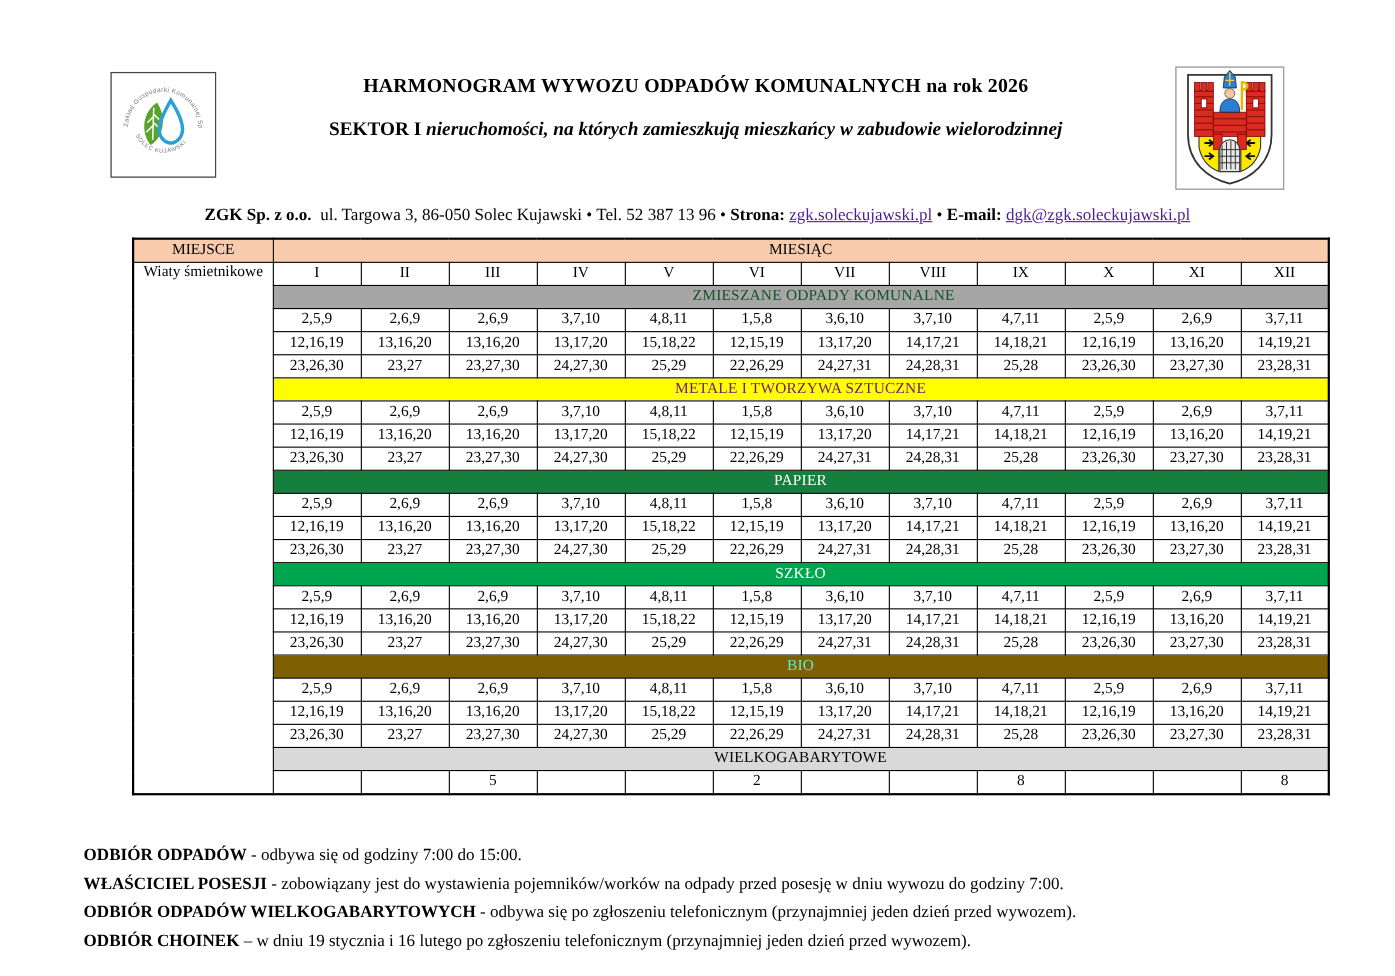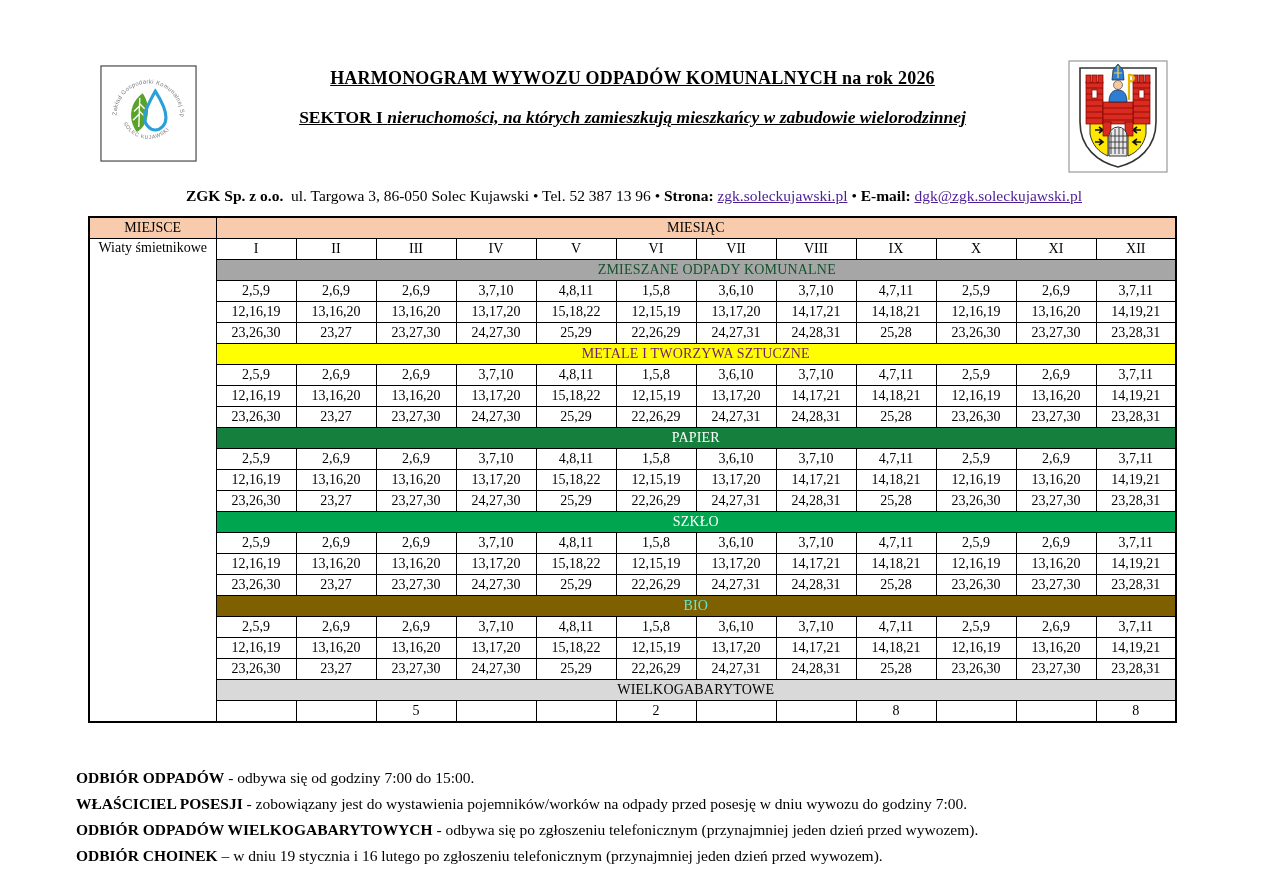--- a/index.html
+++ b/index.html
@@ -7,35 +7,36 @@
     width:1268px;height:887px;background:#ffffff;color:#000;
     font-family:"Liberation Serif","DejaVu Serif",serif;
     position:relative;overflow:hidden;
   }
   .page{position:absolute;inset:0;}
 
   
   .header{display:flex;align-items:flex-start;padding:60px 100px 0 100px;}
   .logo-box{width:97px;height:97px;flex:0 0 auto;margin-top:5px;}
   .crest-box{width:100px;height:113px;flex:0 0 auto;}
-  .titles{flex:1 1 auto;text-align:center;padding:8px 10px 0 10px;text-decoration:underline;}
+  .titles{flex:1 1 auto;text-align:center;padding:8px 10px 0 10px;}
   .title-main{font-weight:bold;font-size:18px;letter-spacing:.2px;}
   .title-sub{font-weight:bold;font-size:17.5px;margin-top:15px;max-width:720px;margin-left:auto;margin-right:auto;line-height:1.55;}
   .title-sub .ital{font-style:italic;text-align:center;}
 
   
   .contact{ text-align:center;font-size:15.5px;margin-top:14px;}
   .contact .b{font-weight:bold;}
   .contact a{color:#4c1d95;text-decoration:underline;cursor:pointer;}
 
   
   .sched-wrap{margin:11px 88px 0 88px;}
   table.sched{
     border-collapse:collapse;table-layout:fixed;width:929px;
     border:2px solid #000;
+    margin-left:32px;
   }
   table.sched td, table.sched th{
     border:1px solid #000;height:20px;padding:0 2px;
     text-align:center;font-size:14px;font-weight:normal;
     overflow:hidden;white-space:nowrap;
   }
   th.peach{background:#F8CBAD;font-weight:bold;font-size:15px;border-bottom:2px solid #000;}
   th.month{font-size:15px;background:#fff;}
   td.place{
     vertical-align:top;text-align:left;padding:3px 7px;font-size:15.5px;

